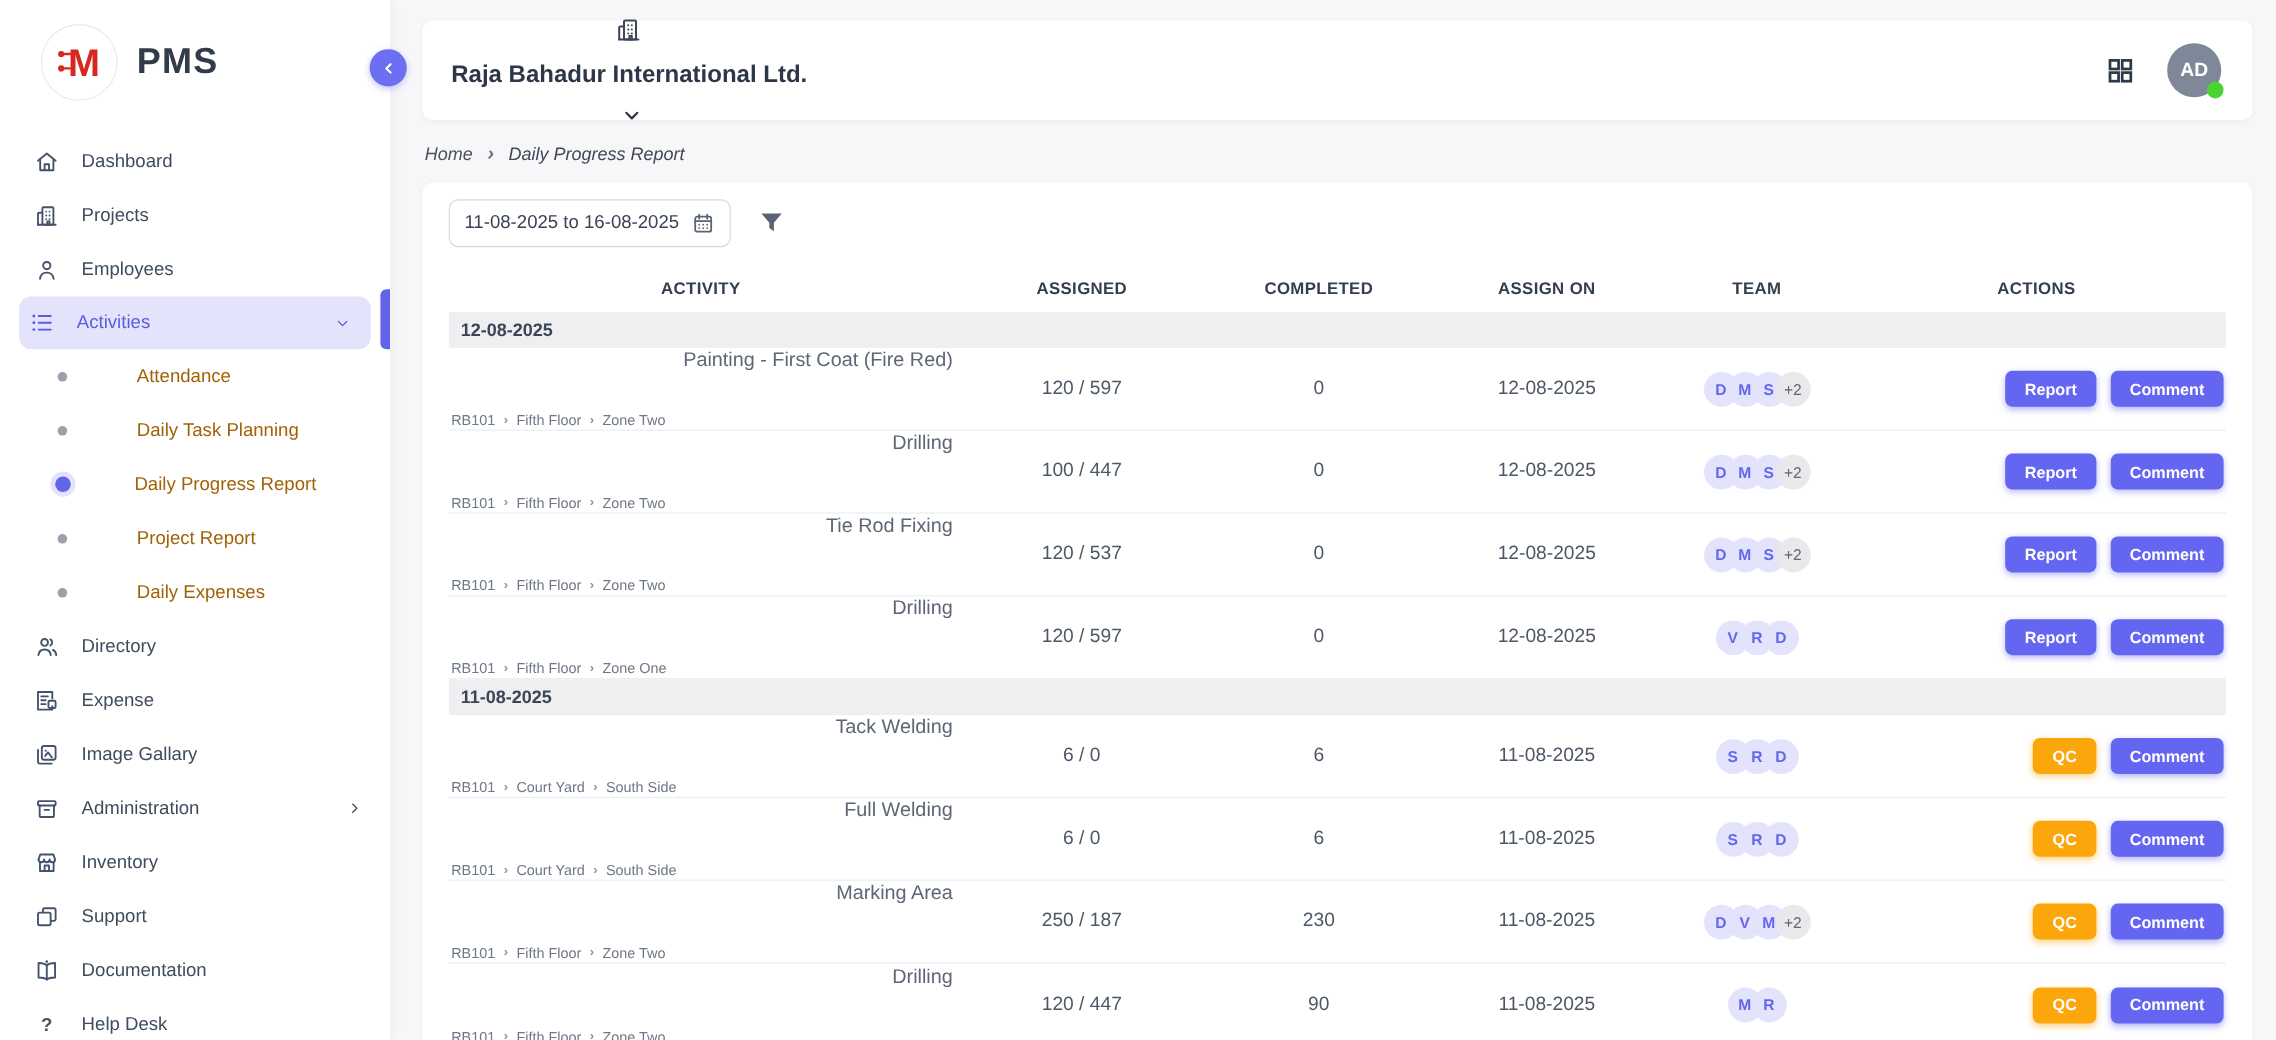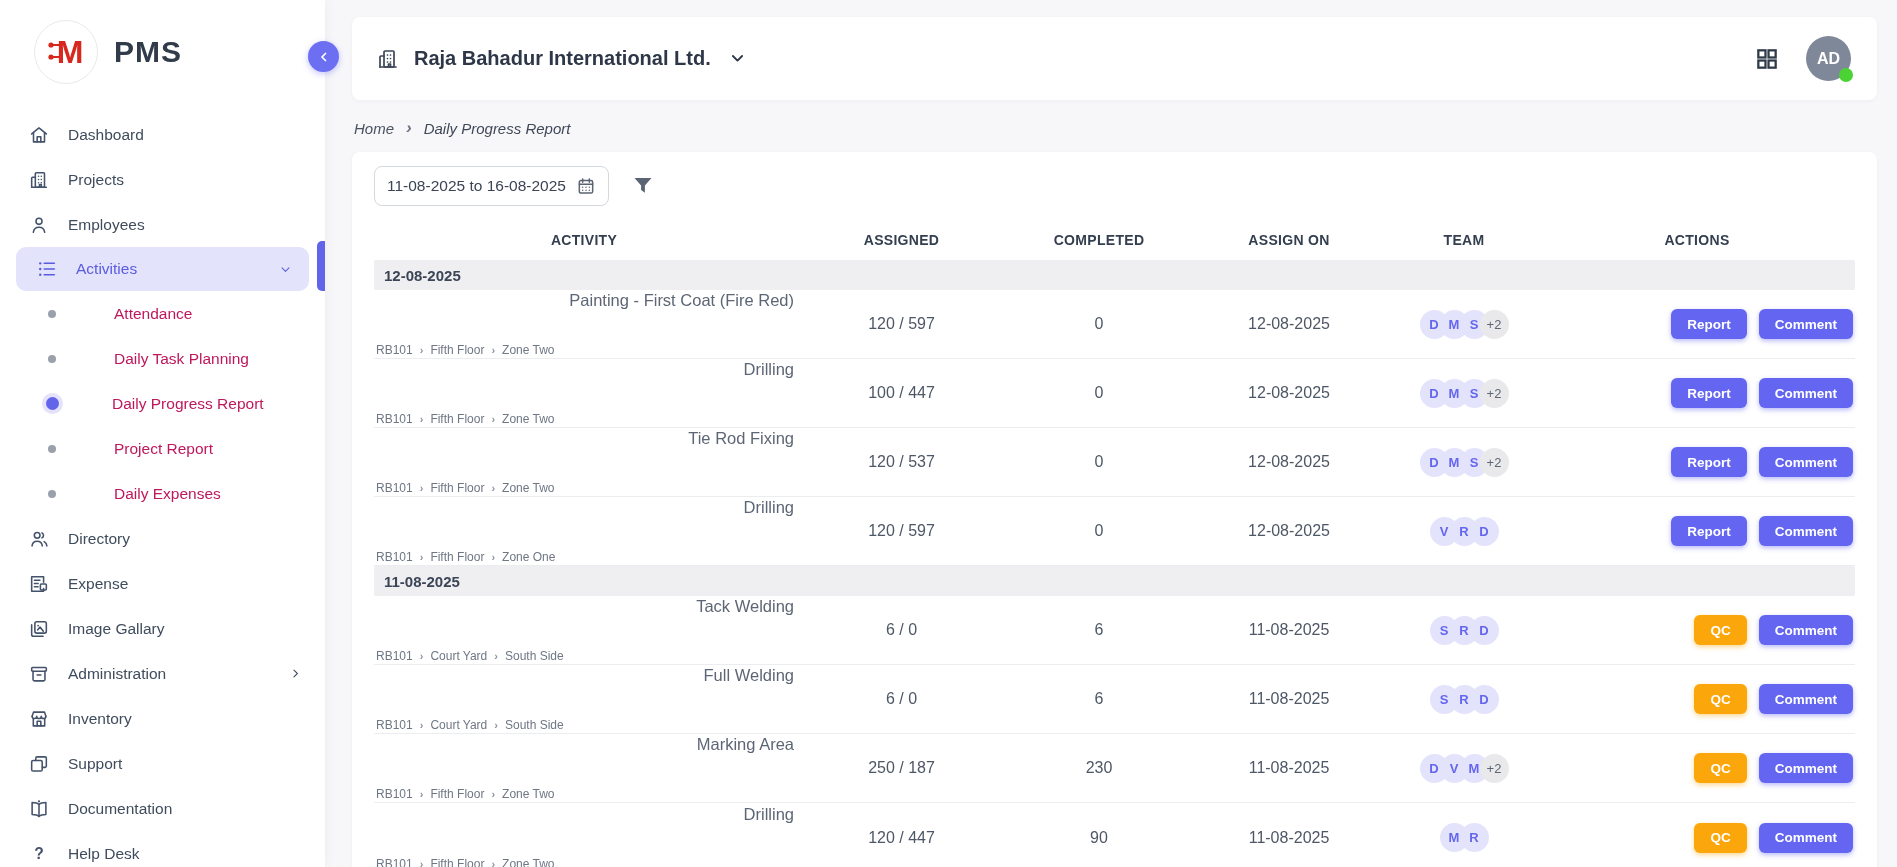--- a/index.html
+++ b/index.html
@@ -12,42 +12,42 @@
   .logo-row { display:flex; align-items:center; gap:16px; padding:20px 0 14px 34px; }
   .logo-badge { width:64px; height:64px; border-radius:50%; border:1px solid #e9e9ee;
     display:flex; align-items:center; justify-content:center; background:#fff; }
   .brand { font-size:30px; font-weight:800; color:#323b49; letter-spacing:1px; }
   .nav { margin-top:14px; }
   .nav-item { display:flex; align-items:center; gap:18px; height:45px; padding:0 22px 0 28px;
     font-size:15.5px; color:#3f4c5d; cursor:pointer; position:relative; }
   .nav-item .nicon { width:22px; height:22px; flex:0 0 22px; color:#44526b; display:flex; align-items:center; }
   .nav-item .nicon svg { width:22px; height:22px; }
   .nav-item.active-parent { background:#e4e3fc; color:#5a5ce0; margin:0 16px 0 16px;
-    padding:0 16px 0 20px; border-radius:10px; height:44px; }
+    padding:0 16px 0 8px; border-radius:10px; height:44px; }
   .nav-item.active-parent .nicon { color:#5a5ce0; }
   .nav-item .spacer { flex:1; }
   .nav-item .chev { width:15px; height:15px; color:inherit; }
   .nav-item .chev svg { width:15px; height:15px; }
   .nav-sub { display:flex; align-items:center; height:45px; padding-left:48px; font-size:15.5px;
-    color:#be185d; cursor:pointer; }
+    color:#a16207; cursor:pointer; }
   .nav-sub .dot { width:8px; height:8px; border-radius:50%; background:#9aa1ac; margin-right:58px; }
   .nav-sub.sub-active .dot { width:13px; height:13px; background:#6265ea;
     box-shadow:0 0 0 4px #e4e3fb; margin-right:53px; margin-left:-2px; }
   .active-bar { position:absolute; right:0; top:241px; width:8px; height:50px;
     background:#6163e8; border-radius:5px 0 0 5px; }
   .collapse-btn { position:absolute; left:308px; top:41px; width:31px; height:31px; border-radius:50%;
     background:#6d6ff3; border:none; color:#fff; display:flex; align-items:center; justify-content:center;
     cursor:pointer; z-index:5; box-shadow:0 2px 6px rgba(109,111,243,.4); }
   .collapse-btn svg { width:14px; height:14px; }
 
   
   .main { position:absolute; left:325px; top:0; width:1572px; height:867px; }
   .topcard { margin:17px 20px 0 27px; height:83px; background:#fff; border-radius:8px;
     display:flex; align-items:center; padding:0 26px 0 24px; box-shadow:0 1px 4px rgba(20,20,43,.04); }
-  .company-sel { display:flex; align-items:center; gap:14px; cursor:pointer; }
+  .company-sel { display:flex; align-items:center; gap:14px; cursor:pointer;flex-direction:column; }
   .company-sel .cicon { width:24px; height:24px; color:#3d4656; }
   .company-sel .cicon svg { width:24px; height:24px; }
   .company-name { font-size:20px; font-weight:700; color:#2d3748; }
   .company-sel .chev { width:17px; height:17px; color:#2d3748; margin-left:4px; }
   .company-sel .chev svg { width:17px; height:17px; }
   .top-right { margin-left:auto; display:flex; align-items:center; gap:26px; }
   .apps-btn { width:26px; height:26px; color:#2f3a48; background:none; border:none; cursor:pointer; }
   .apps-btn svg { width:26px; height:26px; }
   .avatar-wrap { position:relative; width:45px; height:45px; cursor:pointer; }
   .avatar { width:45px; height:45px; border-radius:50%; background:#7e8899; color:#fff;

